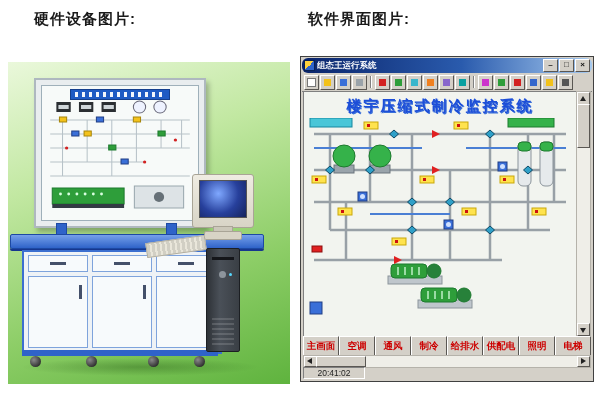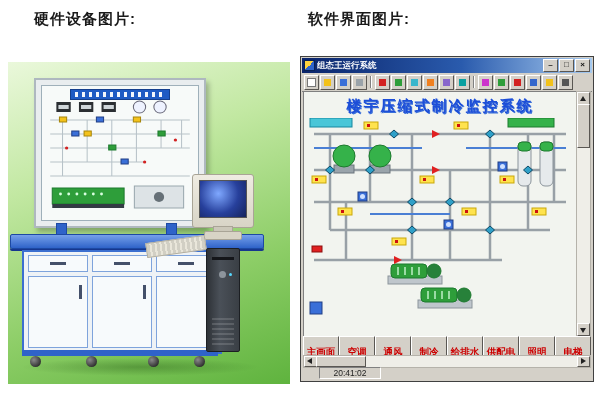--- a/index.html
+++ b/index.html
@@ -50,21 +50,21 @@
        background:linear-gradient(90deg,#2e3237,#4a5058 40%,#3a3f45);border:1px solid #1c1f23;}
   .tower-vent{position:absolute;left:5px;bottom:6px;right:5px;height:28px;
        background:repeating-linear-gradient(0deg,rgba(255,255,255,.14) 0 2px,transparent 2px 5px);}
   .tower-slot{position:absolute;left:5px;top:8px;right:5px;height:3px;background:#14161a;}
   .tower-btn{position:absolute;left:12px;top:22px;width:7px;height:7px;border-radius:50%;background:#8d949c;}
   .tower-led{position:absolute;left:22px;top:24px;width:3px;height:3px;border-radius:50%;background:#57d8ff;}
 
   
   .window{position:absolute;left:300px;top:56px;width:292px;height:324px;background:#d4d0c8;border:1px solid #404040;}
   .titlebar{position:absolute;left:1px;top:1px;right:1px;height:15px;display:flex;align-items:center;padding:0 2px;gap:2px;
-        background:linear-gradient(90deg,#0a246a 0%,#2a5bad 55%,#a6caf0 100%);}
+        background:linear-gradient(90deg,#0a246a 0%,#2a5bad 55%,#a6caf0 100%);border-radius:6px;}
   .app-icon{width:9px;height:9px;background:linear-gradient(135deg,#ffd23d 50%,#2f63c9 50%);border:1px solid #082055;}
   .title-text{flex:1;color:#fff;font-size:8.5px;font-weight:bold;white-space:nowrap;overflow:hidden;}
   .winbtns{display:flex;gap:1px;}
   .winbtn{width:13px;height:11px;background:#d4d0c8;border:1px solid;border-color:#ffffff #5a5753 #5a5753 #ffffff;
         font-size:8px;line-height:9px;text-align:center;color:#111;font-weight:bold;}
   .toolbar{position:absolute;left:1px;top:16px;right:1px;height:18px;background:#d4d0c8;
         border-bottom:1px solid #808080;display:flex;align-items:center;gap:1px;padding:0 2px;}
   .tbtn{width:13px;height:13px;background:#d4d0c8;border:1px solid;border-color:#ffffff #5a5753 #5a5753 #ffffff;
         display:flex;align-items:center;justify-content:center;}
   .tbtn i{display:block;width:7px;height:7px;}
@@ -79,37 +79,37 @@
         color:#1d4ed8;letter-spacing:2px;text-shadow:1px 1px 0 #3a6fd8;}
   .diagram{position:absolute;left:0;top:26px;width:272px;height:216px;}
   .vscroll{position:absolute;right:2px;top:34px;width:13px;height:244px;background:#efeee8;border:1px solid #b5b2aa;}
   .varrow{position:absolute;left:0;width:11px;height:11px;background:#d4d0c8;border:1px solid;
         border-color:#ffffff #5a5753 #5a5753 #ffffff;}
   .varrow.up{top:0;} .varrow.down{bottom:0;}
   .varrow.up::after{content:"";position:absolute;left:2px;top:3px;border:3.5px solid transparent;border-bottom:5px solid #222;border-top:0;}
   .varrow.down::after{content:"";position:absolute;left:2px;top:4px;border:3.5px solid transparent;border-top:5px solid #222;border-bottom:0;}
   .vthumb{position:absolute;left:0;top:12px;width:11px;height:42px;background:#d4d0c8;border:1px solid;
         border-color:#ffffff #5a5753 #5a5753 #ffffff;}
-  .navbar{position:absolute;left:2px;right:2px;top:279px;height:32px;display:flex;gap:0;}
+  .navbar{position:absolute;left:2px;right:2px;top:279px;height:20px;display:flex;gap:0;}
   .navbtn{flex:1;background:#d4d0c8;border:1px solid;border-color:#ffffff #5a5753 #5a5753 #ffffff;
         color:#cc0000;font-weight:bold;font-size:9.5px;display:flex;align-items:center;justify-content:center;
         white-space:nowrap;overflow:hidden;}
   .hscroll{position:absolute;left:2px;right:2px;top:298px;height:11px;background:#efeee8;border:1px solid #b5b2aa;}
   .harrow{position:absolute;top:0;width:11px;height:9px;background:#d4d0c8;border:1px solid;
         border-color:#ffffff #5a5753 #5a5753 #ffffff;}
   .harrow.left{left:0;} .harrow.right{right:0;}
   .harrow.left::after{content:"";position:absolute;left:2px;top:1px;border:3.5px solid transparent;border-right:5px solid #222;border-left:0;}
   .harrow.right::after{content:"";position:absolute;left:3px;top:1px;border:3.5px solid transparent;border-left:5px solid #222;border-right:0;}
   .hthumb{position:absolute;left:12px;top:0;width:48px;height:9px;background:#d4d0c8;border:1px solid;
         border-color:#ffffff #5a5753 #5a5753 #ffffff;}
   .statusbar{position:absolute;left:2px;right:2px;top:310px;height:12px;display:flex;gap:2px;}
   .scell{background:#d4d0c8;border:1px solid;border-color:#808080 #ffffff #ffffff #808080;
         font-size:8.5px;color:#222;display:flex;align-items:center;padding:0 4px;}
   .scell.file{flex:1;}
-  .scell.time{width:52px;justify-content:center;margin-left:16px;}
+  .scell.time{width:52px;justify-content:center;}
 </style>
 </head>
 <body>
 
 <div class="page">
 
   <div class="caption cap-hw">硬件设备图片:</div>
   <div class="caption cap-sw">软件界面图片:</div>
 
   <div class="photo">

